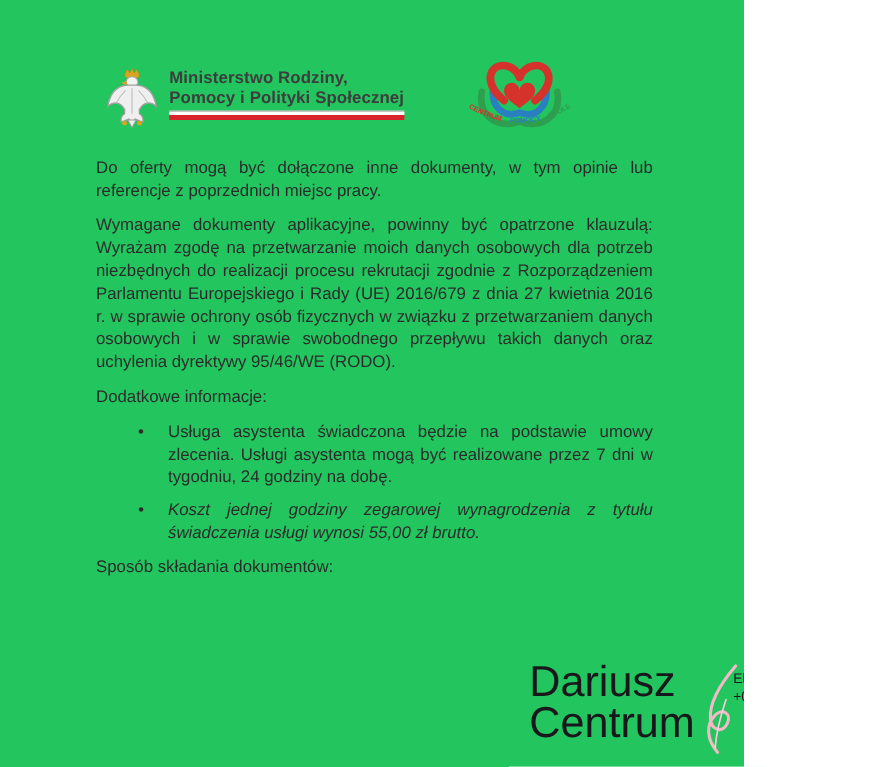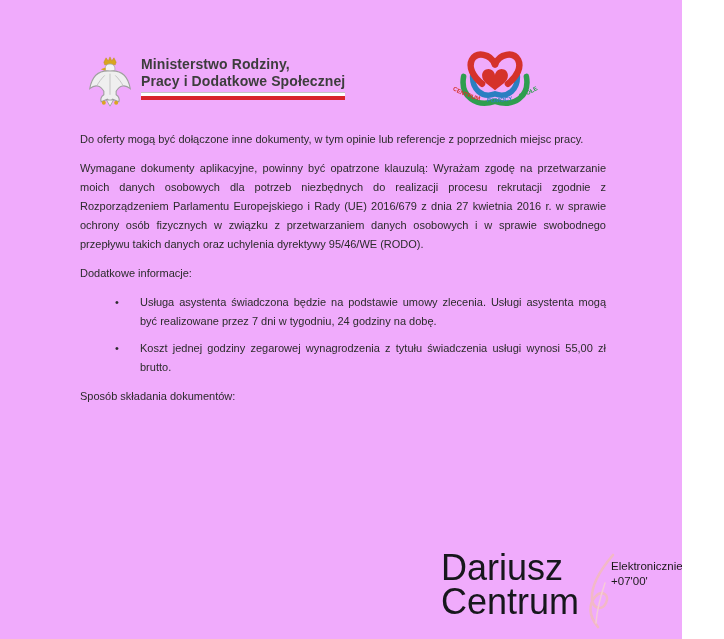--- a/index.html
+++ b/index.html
@@ -1,45 +1,45 @@
 <!DOCTYPE html>
 <html><head>
 <meta charset="utf-8">
 <style>
   html,body { margin:0; padding:0; background:#ffffff; }
   .page {
     position: relative;
-    width: 682px; height: 639px;
-    background: #f0abfc;
+    width: 620px; height: 639px;
+    background: #22c55e;
     overflow: hidden;
     font-family: "Liberation Sans", sans-serif;
     color: #2b2b2b;
     box-sizing: border-box;
     padding: 0 76px 0 80px;
   }
   
   .header { display: flex; justify-content: space-between; align-items: flex-start; margin-top: 45px; height: 72px; }
   .ministry-logo { display: flex; align-items: flex-start; margin-left: 8px; margin-top: 11px; }
   .ministry-text { margin-left: 9px; }
   .ministry-text .mline {
     font-size: 14px; font-weight: 700; color: #3d3d3d; line-height: 16.5px; letter-spacing: .1px;
   }
   .flag-stripe {
     margin-top: 3px; height: 8px; width: 100%;
     background: linear-gradient(to bottom, #c4c4c4 0 18%, #ffffff 18% 45%, #d8232a 45% 100%);
   }
   .cps-logo { margin-right: 64px; margin-top: 0; }
   
-  .content { margin-top: 13px; font-size: 11px; line-height: 19px; }
+  .content { margin-top: 13px; font-size: 14px; line-height: 19px; }
   .content p { margin: 0 0 10px 0; text-align: justify; }
   .content p.nojust { text-align: left; }
   .content p.bold { font-weight: 400; }
   .content ul { margin: 0 0 10px 0; padding: 0 0 0 60px; }
   .content li { list-style: none; position: relative; text-align: justify; }
-  .content li + li { margin-top: 8px; }
+  .content li + li { margin-top: 8px; font-style: italic; }
   .content li::before { content: "•"; position: absolute; left: -25px; top: 0; }
   
   .signature { position: absolute; left: 441px; top: 551px; display: flex; align-items: flex-start; }
   .sig-name { font-size: 36px; line-height: 34px; color: #17171c; font-weight: 400; white-space: nowrap; }
   .sig-flourish { margin: 2px 0 0 4px; flex: 0 0 auto; }
   .sig-details { margin: 8px 0 0 -6px; font-size: 11.5px; line-height: 14.5px; color: #1a1a1a; white-space: nowrap; }
 </style>
 </head>
 <body>
 
@@ -53,21 +53,21 @@
         <path d="M50,18 C58,18 62,24 61,31 L56,36 L44,36 L39,31 C38,24 42,18 50,18 Z" fill="#f4f4f4" stroke="#a8a8a8" stroke-width="2"></path>
         <polygon points="40,26 29,30 40,34" fill="#d9a520"></polygon>
         <path d="M50,34 C28,32 10,40 4,74 C16,64 28,66 36,80 L36,88 C30,92 28,98 30,104 L44,98 L50,104 L56,98 L70,104 C72,98 70,92 64,88 L64,80 C72,66 84,64 96,74 C90,40 72,32 50,34 Z" fill="#efefef" stroke="#9f9f9f" stroke-width="2.5"></path>
         <path d="M50,40 L50,88 M38,44 C30,52 24,60 20,68 M62,44 C70,52 76,60 80,68" stroke="#bdbdbd" stroke-width="2" fill="none"></path>
         <polygon points="42,100 58,100 50,114" fill="#efefef" stroke="#9f9f9f" stroke-width="2"></polygon>
         <circle cx="36" cy="106" r="4.5" fill="#d9a520"></circle>
         <circle cx="64" cy="106" r="4.5" fill="#d9a520"></circle>
       </svg>
       <div class="ministry-text">
         <div class="mline">Ministerstwo Rodziny,</div>
-        <div class="mline">Pracy i Dodatkowe Społecznej</div>
+        <div class="mline">Pomocy i Polityki Społecznej</div>
         <div class="flag-stripe"></div>
       </div>
     </div>
 
     <div class="cps-logo">
       <svg width="94" height="72" viewBox="0 0 100 78">
         <defs>
           <path id="arcPath" d="M3,48 Q50,76 97,48"></path>
         </defs>
 

